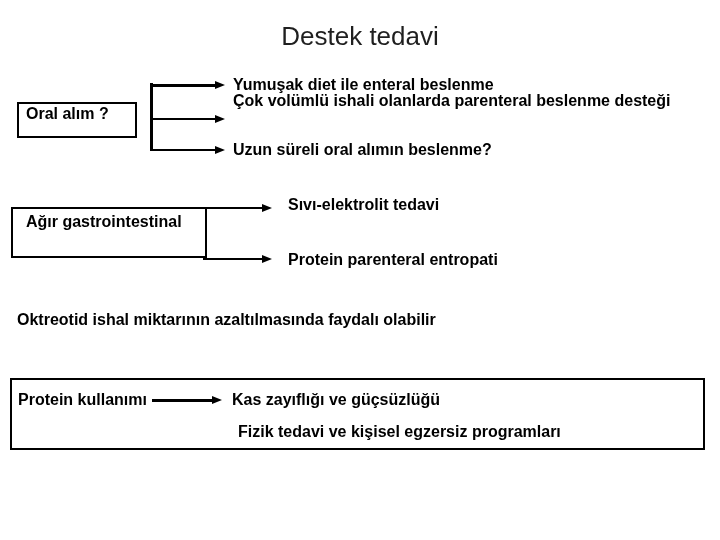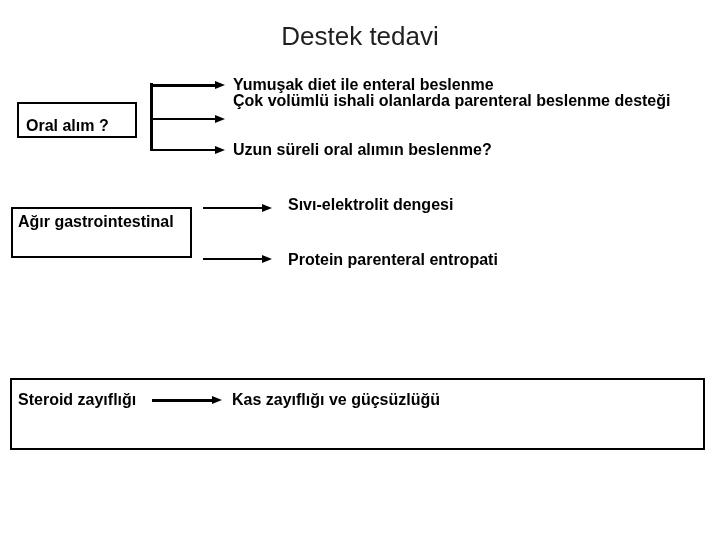--- a/index.html
+++ b/index.html
@@ -14,22 +14,22 @@
   .lbl{
     position:absolute;font-size:16px;font-weight:700;color:#000000;
     line-height:20px;white-space:nowrap;
   }
   .box{
     position:absolute;border:2px solid #000000;box-sizing:border-box;background:#ffffff;
   }
   .box .lbl-in{
     font-size:16px;font-weight:700;color:#000000;line-height:20px;white-space:nowrap;
   }
-  .oral-box{left:17px;top:102px;width:120px;height:36px;display:flex;align-items:flex-end;padding-left:7px;}
-  .gvhd-box{left:11px;top:207px;width:181px;height:51px;padding:3px 0 0 5px;}
+  .oral-box{left:17px;top:102px;width:120px;height:36px;display:flex;align-items:flex-start;padding-left:7px;}
+  .gvhd-box{left:11px;top:207px;width:196px;height:51px;padding:3px 0 0 13px;}
   .steroid-box{left:10px;top:378px;width:695px;height:72px;}
   .steroid-box .lbl{position:absolute;}
   .vline{position:absolute;background:#000000;}
   .arrow{position:absolute;display:flex;align-items:center;height:10px;}
   .arrow .shaft{flex:1;background:#000000;}
   .shaft.t3{height:3px;}
   .shaft.t2{height:2px;}
   .arrow .head{
     width:0;height:0;flex:0 0 auto;
     border-left:10px solid #000000;
@@ -73,26 +73,28 @@
 
   <div class="arrow" style="left:203px;top:203px;width:69px;">
     <span class="shaft t2"></span>
     <span class="head"></span>
   </div>
   <div class="arrow" style="left:203px;top:254px;width:69px;">
     <span class="shaft t2"></span>
     <span class="head"></span>
   </div>
 
-  <div class="lbl" style="left:288px;top:195px;">Sıvı-elektrolit dengesi</div>
+  <div class="lbl" style="left:288px;top:195px;">Sıvı-elektrolit tedavi</div>
   <div class="lbl" style="left:288px;top:250px;">Protein parenteral entropati</div>
 
+  <div class="lbl" style="left:17px;top:310px;">Oktreotid ishal miktarının azaltılmasında faydalı olabilir</div>
 
   <div class="box steroid-box">
-    <div class="lbl" style="left:6px;top:10px;">Steroid zayıflığı</div>
+    <div class="lbl" style="left:6px;top:10px;">Protein kullanımı</div>
     <div class="arrow" style="left:140px;top:15px;width:70px;">
       <span class="shaft t3"></span>
       <span class="head"></span>
     </div>
     <div class="lbl" style="left:220px;top:10px;">Kas zayıflığı ve güçsüzlüğü</div>
+    <div class="lbl" style="left:226px;top:42px;">Fizik tedavi ve kişisel egzersiz programları</div>
   </div>
 
 </div>
 
 </body></html>

